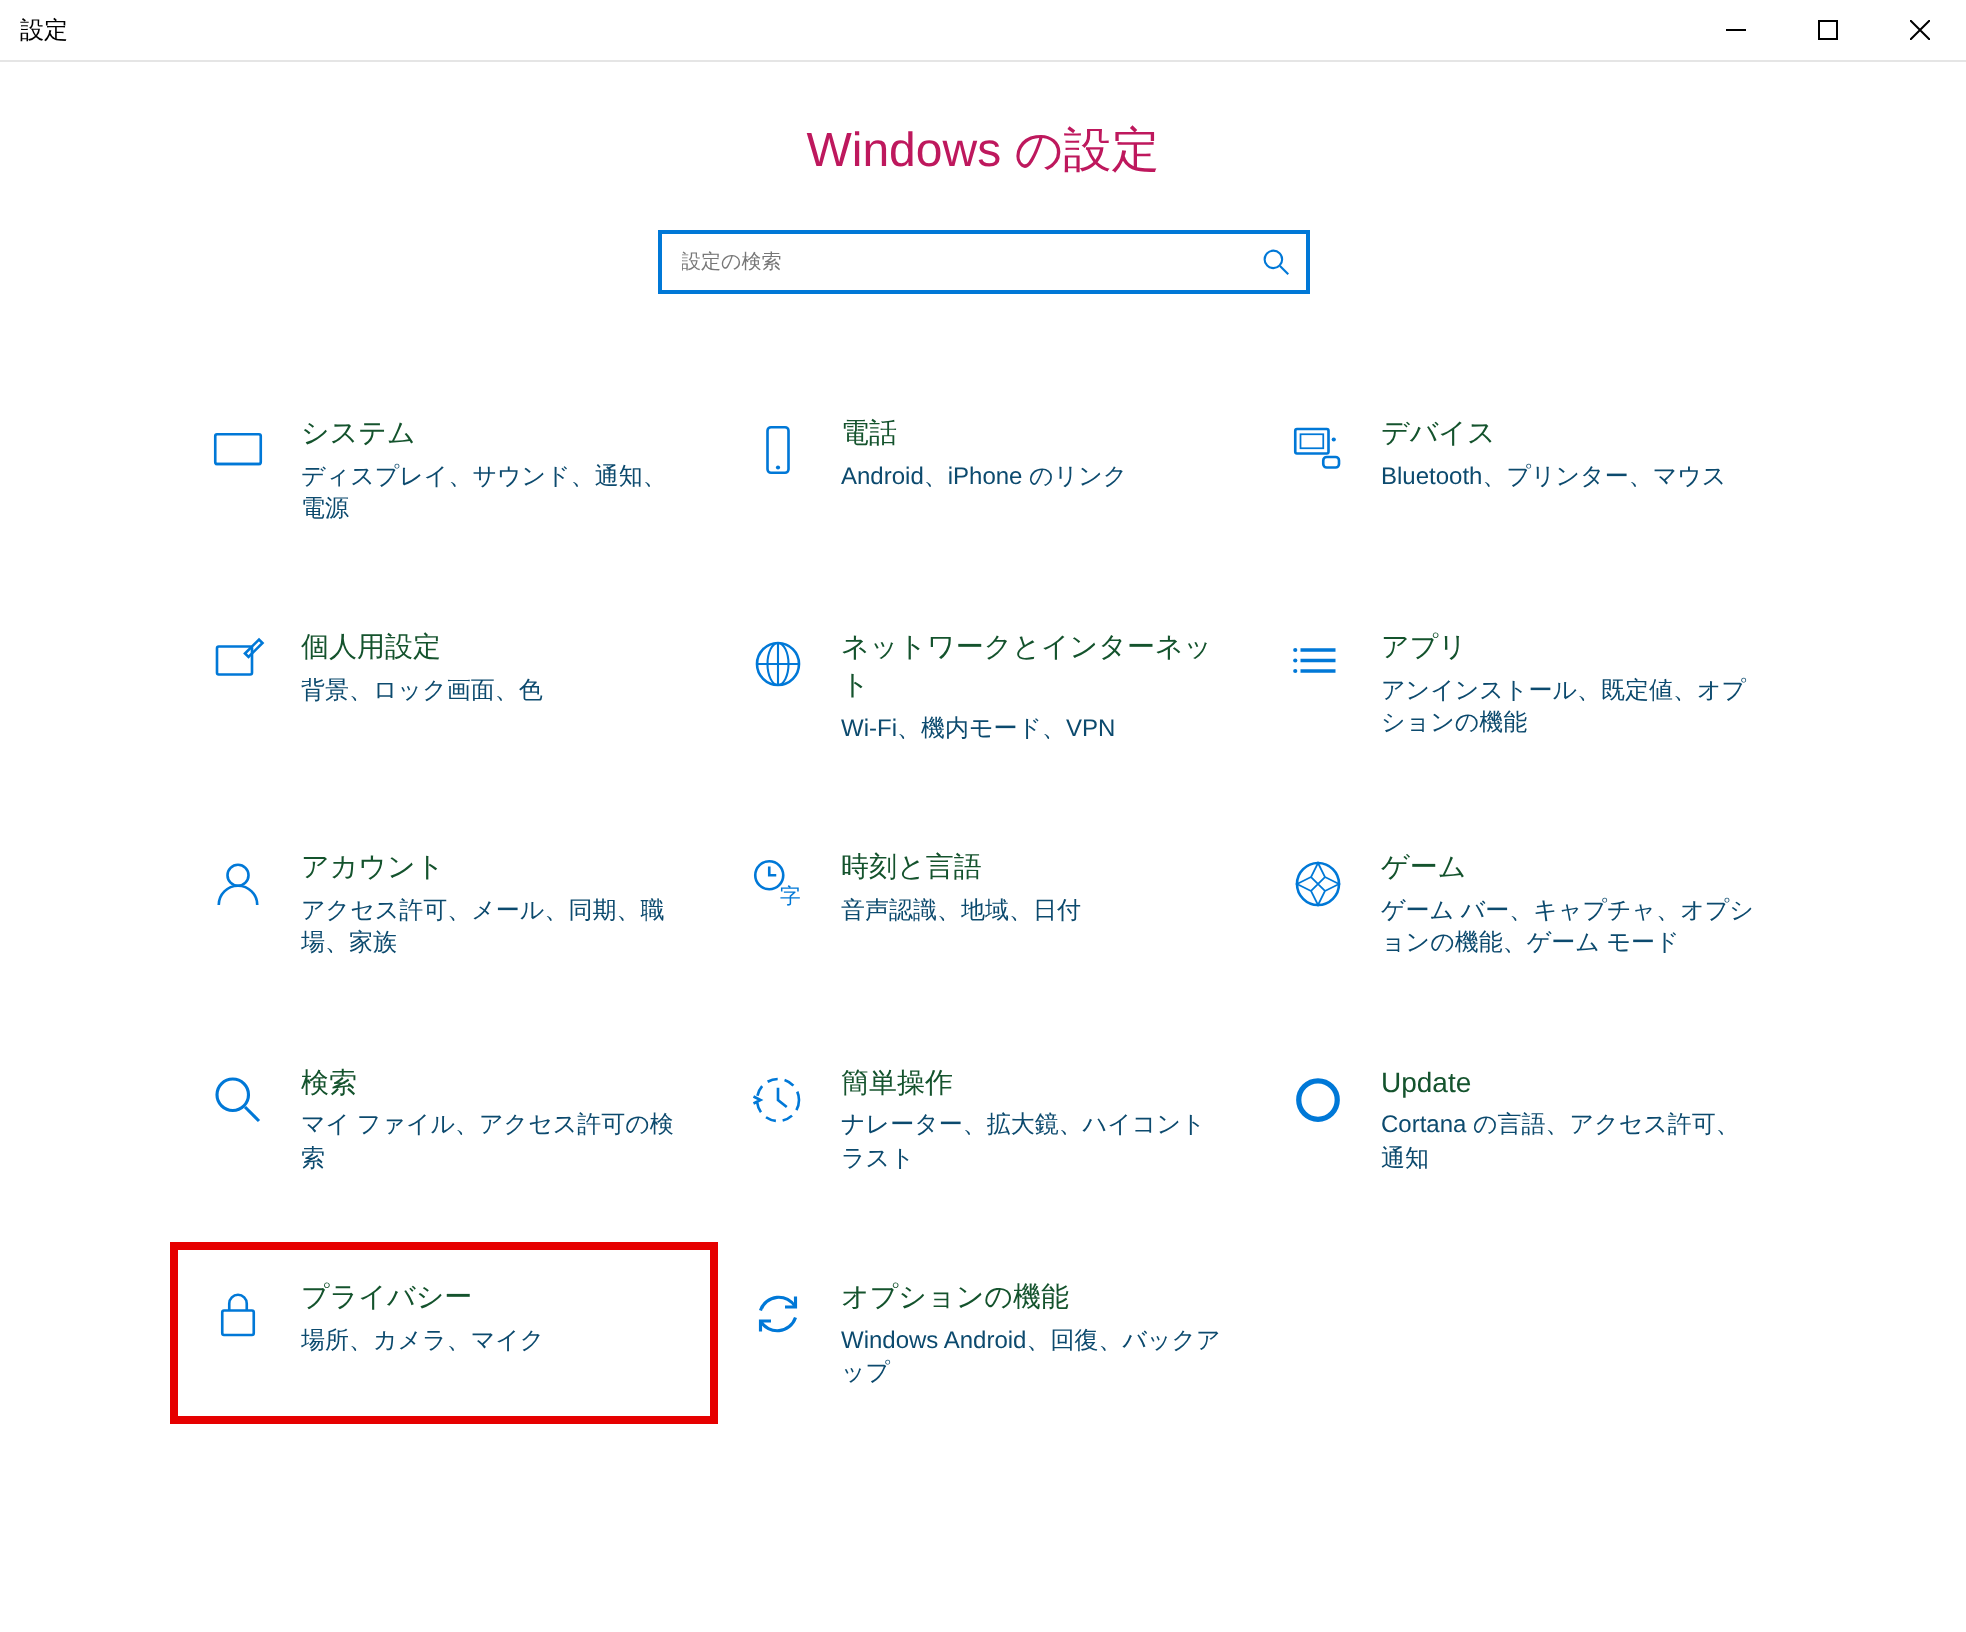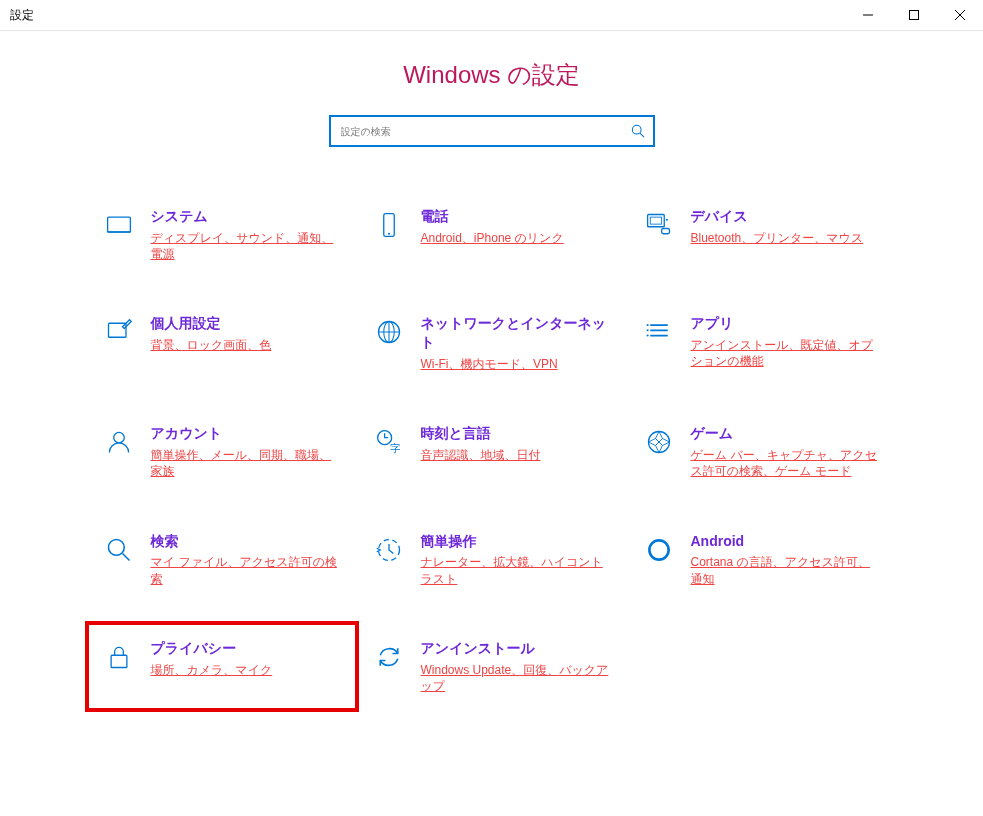--- a/index.html
+++ b/index.html
@@ -92,30 +92,29 @@
     margin-top: 2px;
     color: #0078d7;
     display:flex;
     align-items:center;
     justify-content:center;
   }
   .tile-icon svg { width: 28px; height: 28px; }
   .tile-text { flex: 1; }
   .tile-title {
     font-size: 14px;
-    font-weight: 700;
-    color: #6d28d9;
+    font-weight: 400;
+    color: #14532d;
     line-height: 1.35;
   }
   .tile-desc {
     font-size: 12px;
-    color: #ef4444;
+    color: #0c4a6e;
     margin-top: 4px;
     line-height: 1.35;
-    text-decoration: underline;
   }
 </style>
 </head>
 <body>
 
 <div class="titlebar">
   <span>設定</span>
   <span class="spacer"></span>
   <div class="win-controls">
     <div class="win-btn">
@@ -237,21 +236,21 @@
 
   <div class="tile">
     <div class="tile-icon">
       <svg viewBox="0 0 32 32">
           <circle cx="16" cy="11" r="6" fill="none" stroke="currentColor" stroke-width="1.5"></circle>
           <path d="M5 28 A11 11 0 0 1 27 28" fill="none" stroke="currentColor" stroke-width="1.5"></path>
         </svg>
     </div>
     <div class="tile-text">
       <div class="tile-title">アカウント</div>
-      <div class="tile-desc">簡単操作、メール、同期、職場、家族</div>
+      <div class="tile-desc">アクセス許可、メール、同期、職場、家族</div>
     </div>
   </div>
 
   <div class="tile">
     <div class="tile-icon">
       <svg viewBox="0 0 32 32">
           <circle cx="11" cy="11" r="8" fill="none" stroke="currentColor" stroke-width="1.5"></circle>
           <path d="M11 6 V11 H15" stroke="currentColor" stroke-width="1.5" fill="none"></path>
           <text x="17" y="27" font-size="12" fill="currentColor" font-family="sans-serif">字</text>
         </svg>
@@ -264,21 +263,21 @@
 
   <div class="tile">
     <div class="tile-icon">
       <svg viewBox="0 0 32 32">
           <circle cx="16" cy="16" r="12" fill="none" stroke="currentColor" stroke-width="1.5"></circle>
           <path d="M16 4 L20 12 L16 16 L12 12 Z M16 28 L20 20 L16 16 L12 20 Z M4 16 L12 12 L16 16 L12 20 Z M28 16 L20 12 L16 16 L20 20 Z" fill="none" stroke="currentColor" stroke-width="1"></path>
         </svg>
     </div>
     <div class="tile-text">
       <div class="tile-title">ゲーム</div>
-      <div class="tile-desc">ゲーム バー、キャプチャ、アクセス許可の検索、ゲーム モード</div>
+      <div class="tile-desc">ゲーム バー、キャプチャ、オプションの機能、ゲーム モード</div>
     </div>
   </div>
 
   <div class="tile">
     <div class="tile-icon">
       <svg viewBox="0 0 32 32">
           <circle cx="13" cy="13" r="9" fill="none" stroke="currentColor" stroke-width="1.8"></circle>
           <path d="M20 20 L28 28" stroke="currentColor" stroke-width="1.8"></path>
         </svg>
     </div>
@@ -302,21 +301,21 @@
     </div>
   </div>
 
   <div class="tile">
     <div class="tile-icon">
       <svg viewBox="0 0 32 32">
           <circle cx="16" cy="16" r="11" fill="none" stroke="currentColor" stroke-width="3"></circle>
         </svg>
     </div>
     <div class="tile-text">
-      <div class="tile-title">Android</div>
+      <div class="tile-title">Update</div>
       <div class="tile-desc">Cortana の言語、アクセス許可、通知</div>
     </div>
   </div>
 
   <div class="tile highlighted">
     <div class="tile-icon">
       <svg viewBox="0 0 32 32">
           <rect x="7" y="14" width="18" height="14" rx="1" fill="none" stroke="currentColor" stroke-width="1.5"></rect>
           <path d="M11 14 V10 a5 5 0 0 1 10 0 V14" fill="none" stroke="currentColor" stroke-width="1.5"></path>
         </svg>
@@ -330,18 +329,18 @@
   <div class="tile">
     <div class="tile-icon">
       <svg viewBox="0 0 32 32">
           <path d="M26 12 A11 11 0 0 0 6 14" fill="none" stroke="currentColor" stroke-width="1.8"></path>
           <path d="M6 20 A11 11 0 0 0 26 18" fill="none" stroke="currentColor" stroke-width="1.8"></path>
           <path d="M26 6 V12 H20" fill="none" stroke="currentColor" stroke-width="1.8"></path>
           <path d="M6 26 V20 H12" fill="none" stroke="currentColor" stroke-width="1.8"></path>
         </svg>
     </div>
     <div class="tile-text">
-      <div class="tile-title">アンインストール</div>
-      <div class="tile-desc">Windows Update、回復、バックアップ</div>
+      <div class="tile-title">オプションの機能</div>
+      <div class="tile-desc">Windows Android、回復、バックアップ</div>
     </div>
   </div>
 
 </div>
 
 </body></html>

